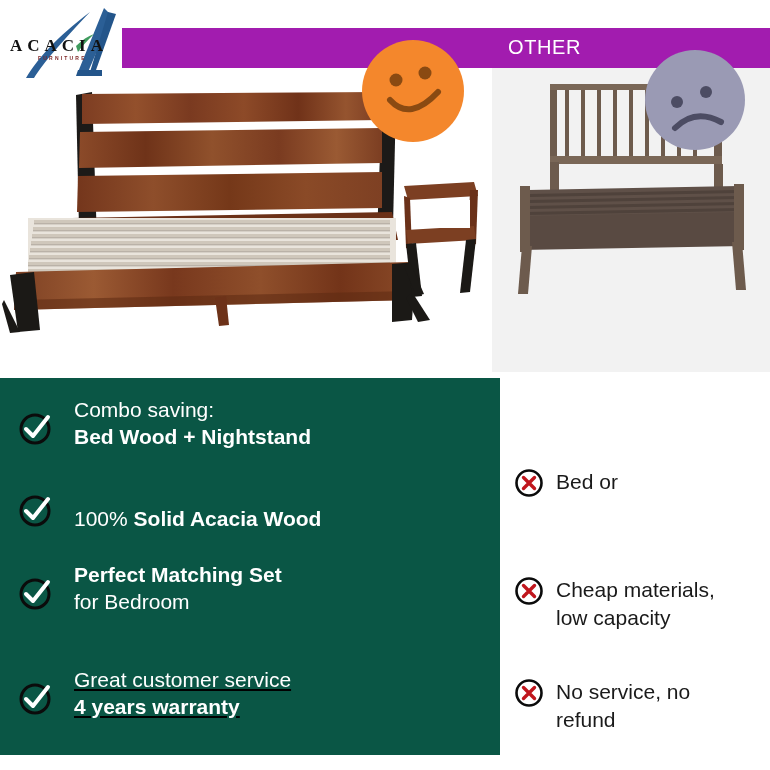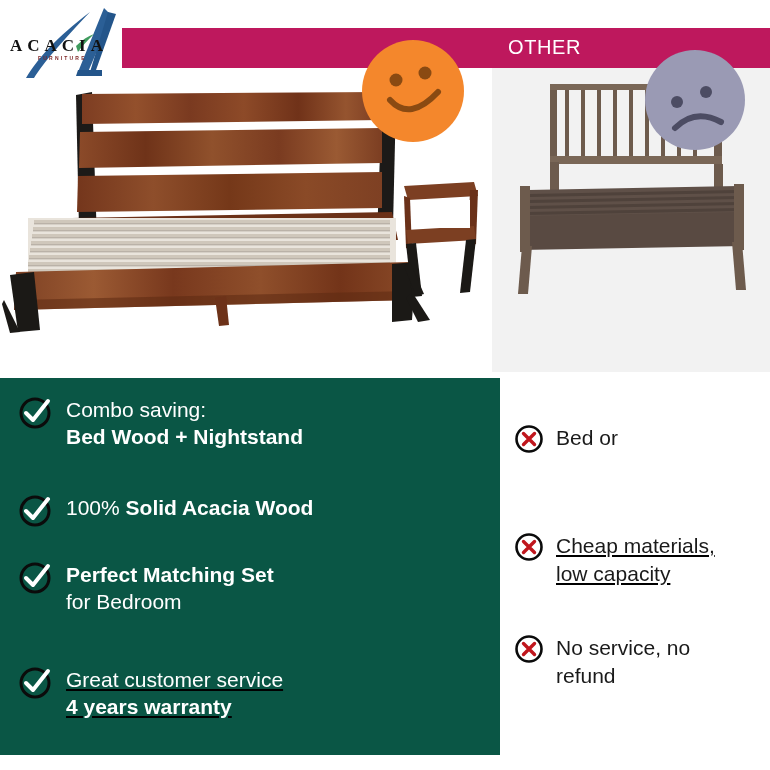--- a/index.html
+++ b/index.html
@@ -4,44 +4,44 @@
 <style>
   html,body{margin:0;padding:0;background:#fff;}
   body{width:770px;height:770px;font-family:"Liberation Sans",sans-serif;overflow:hidden;}
   .canvas{position:relative;width:770px;height:770px;background:#ffffff;}
 
   
   .top-left-img{position:absolute;left:0;top:0;width:492px;height:378px;background:#ffffff;overflow:hidden;}
   .top-right-img{position:absolute;left:492px;top:66px;width:278px;height:306px;background:#f2f2f2;overflow:hidden;}
 
   
-  .header-bar{position:absolute;left:122px;top:28px;width:648px;height:40px;background:#be185d;}
+  .header-bar{position:absolute;left:122px;top:28px;width:648px;height:40px;background:#a21caf;}
   .header-bar .other-label{position:absolute;left:386px;top:8px;color:#ffffff;font-size:20px;letter-spacing:.6px;}
 
   
   .logo{position:absolute;left:4px;top:6px;width:122px;height:68px;}
   .logo .word{position:absolute;left:6px;top:30px;font-size:17px;font-weight:bold;color:#111;letter-spacing:5px;font-family:"Liberation Serif",serif;}
   .logo .sub{position:absolute;left:34px;top:49px;font-size:5px;font-weight:bold;color:#7a1f1f;letter-spacing:2.2px;}
   .logo svg{position:absolute;left:0;top:0;}
 
   
   .face{position:absolute;border-radius:50%;}
   .smiley{left:362px;top:40px;width:102px;height:102px;background:#f4872c;}
   .sad{left:645px;top:50px;width:100px;height:100px;background:#9a9ab4;}
 
   
   .pros-panel{position:absolute;left:0;top:378px;width:500px;height:377px;background:#0a5645;}
   .cons-panel{position:absolute;left:500px;top:372px;width:270px;height:398px;background:#ffffff;}
 
-  .feat{position:absolute;display:flex;gap:14px;align-items:flex-start;}
+  .feat{position:absolute;display:flex;gap:22px;align-items:flex-end;}
   .feat .txt{color:#ffffff;font-size:21px;line-height:27px;}
   .feat .txt .b{font-weight:bold;}
   .feat .txt .strong{font-weight:bold;display:block;}
 
-  .con{position:absolute;display:flex;gap:12px;align-items:flex-start;}
+  .con{position:absolute;display:flex;gap:12px;align-items:flex-start;margin-top:44px;}
   .con .txt{color:#1a1a1a;font-size:21px;line-height:28px;}
 
   .ico{flex:0 0 auto;}
 </style>
 </head>
 <body>
 
 <div class="canvas">
 
   <div class="top-left-img">
@@ -275,21 +275,21 @@
         <svg width="30" height="30" viewBox="0 0 30 30">
           <circle cx="15" cy="15" r="12.5" fill="none" stroke="#0b0b0b" stroke-width="2.6"></circle>
           <path d="M9.5 9.5 L20.5 20.5 M20.5 9.5 L9.5 20.5" stroke="#c0161d" stroke-width="3.4" stroke-linecap="round"></path>
         </svg>
       </span>
       <span class="txt">
         <span style="display:block">Bed or</span>
       </span>
     </div>
 
-    <div class="con" style="left:14px;top:160px;width:250px;text-decoration:underline;">
+    <div class="con" style="left:14px;top:160px;width:250px;">
       <span class="ico">
         <svg width="30" height="30" viewBox="0 0 30 30">
           <circle cx="15" cy="15" r="12.5" fill="none" stroke="#0b0b0b" stroke-width="2.6"></circle>
           <path d="M9.5 9.5 L20.5 20.5 M20.5 9.5 L9.5 20.5" stroke="#c0161d" stroke-width="3.4" stroke-linecap="round"></path>
         </svg>
       </span>
       <span class="txt">
         <span style="display:block">Cheap materials,</span>
         <span style="display:block">low capacity</span>
       </span>

